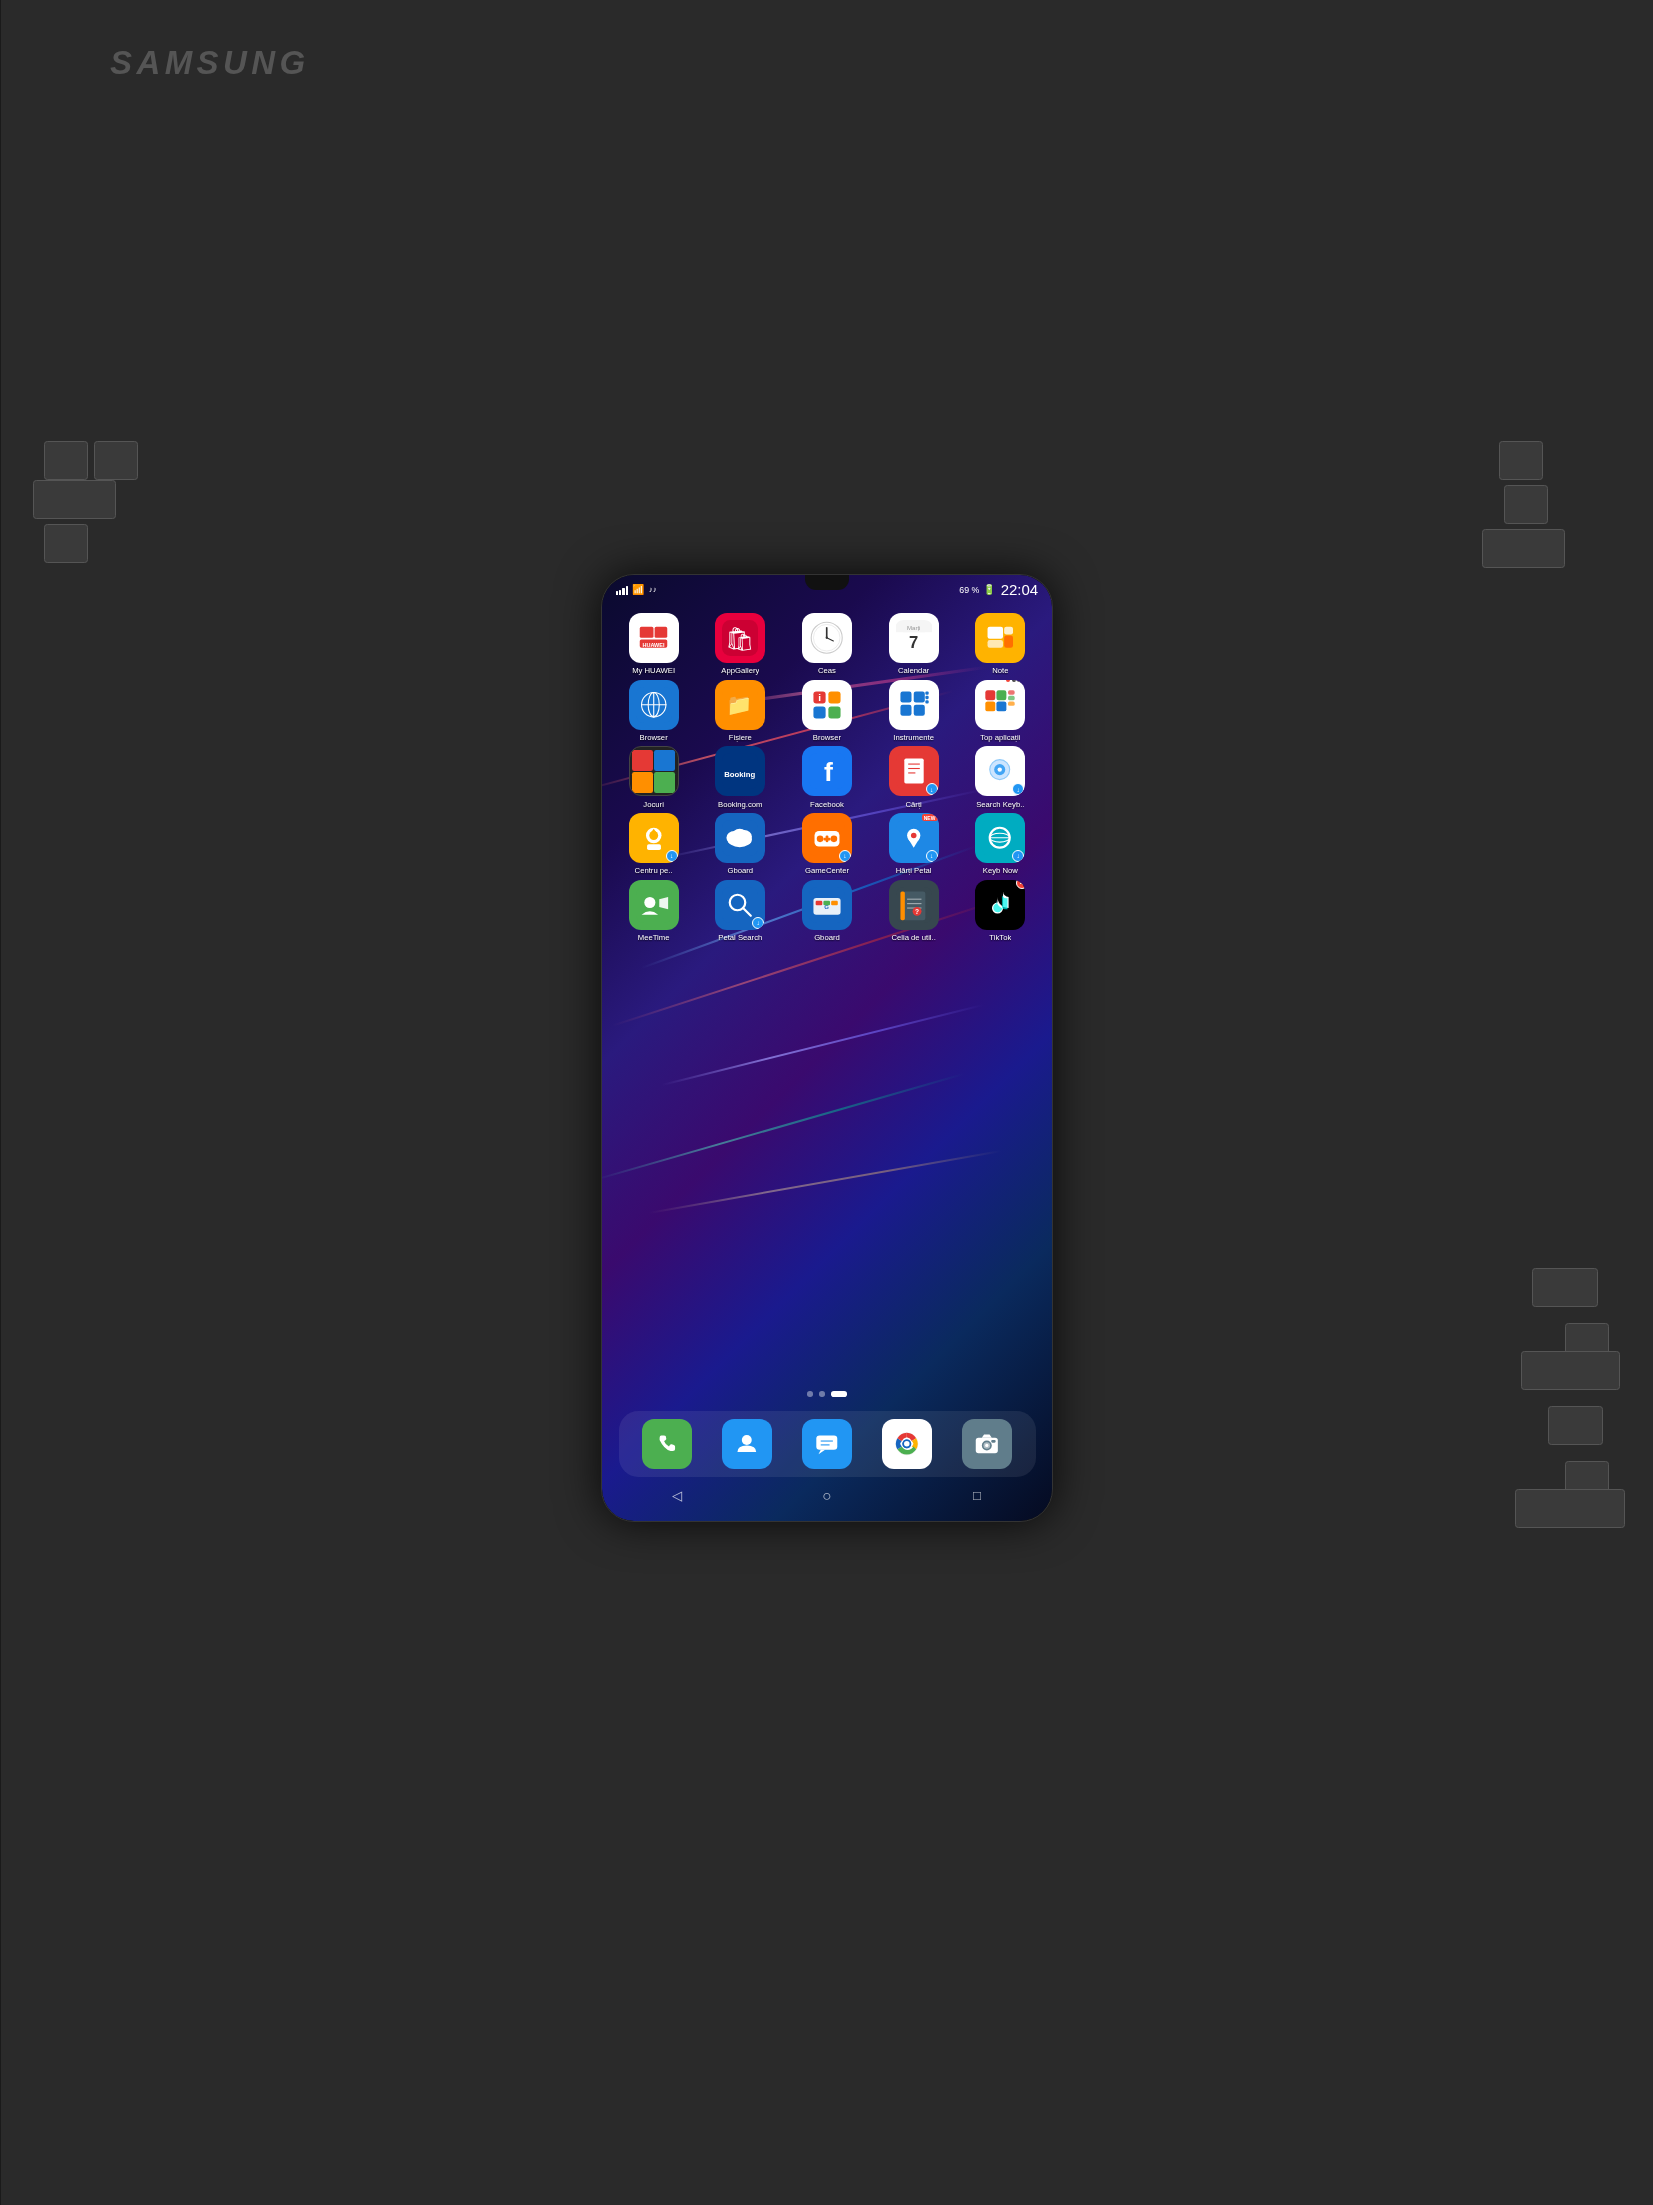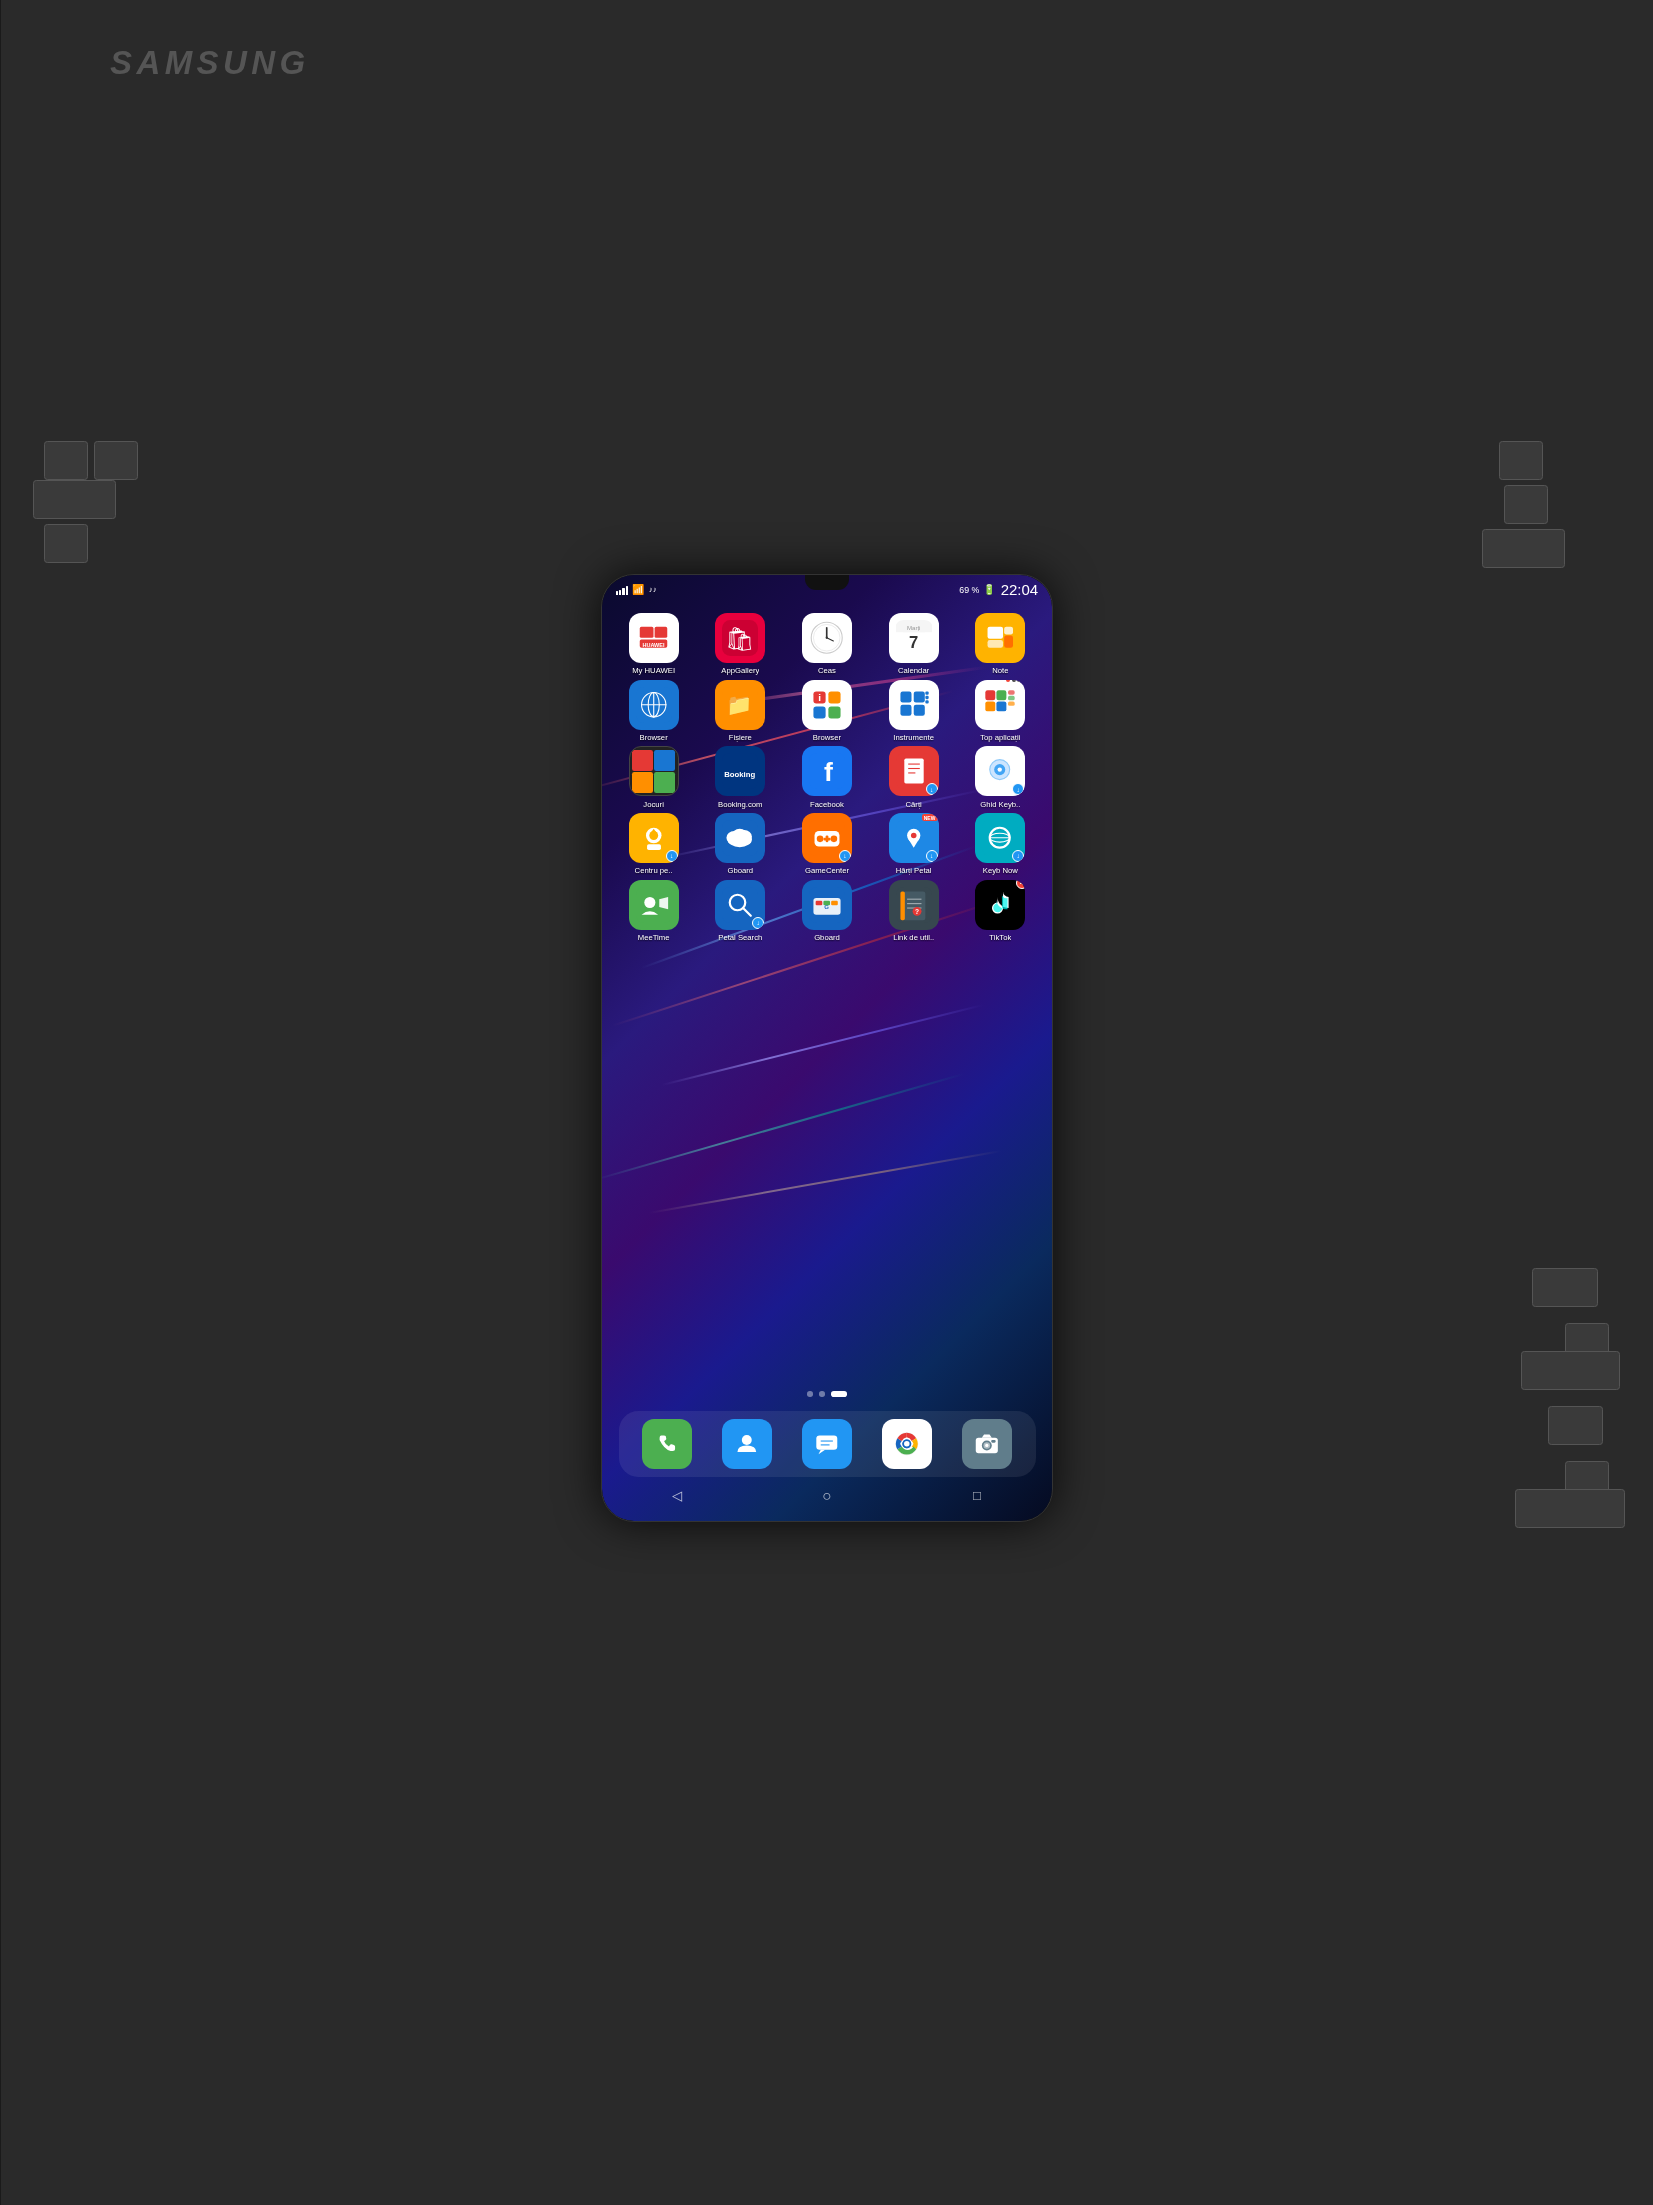--- a/index.html
+++ b/index.html
@@ -660,21 +660,21 @@
                 <svg width="36" height="36" viewBox="0 0 65 65">
                   <rect width="65" height="65" rx="14" fill="white"></rect>
                   <circle cx="32" cy="30" r="18" fill="#cce5ff" stroke="#90caf9" stroke-width="2"></circle>
                   <circle cx="32" cy="30" r="10" fill="#42a5f5"></circle>
                   <circle cx="32" cy="30" r="4" fill="white"></circle>
 
                 </svg>
               </div>
               <div class="download-badge">↓</div>
             </div>
-            <span class="app-label">Ghid Keyb..</span>
+            <span class="app-label">Search Keyb..</span>
           </div>
 
         </div>
 
         <div class="app-row">
 
           <div class="app-item">
             <div class="app-icon icon-centru" style="position:relative;">
               <div class="icon-inner">
                 <svg width="36" height="36" viewBox="0 0 65 65">
@@ -811,21 +811,21 @@
                   <rect x="12" y="8" width="41" height="52" rx="4" fill="#455A64"></rect>
                   <rect x="8" y="8" width="8" height="52" rx="3" fill="#FF8F00"></rect>
                   <line x1="20" y1="22" x2="46" y2="22" stroke="white" stroke-width="2" opacity="0.5"></line>
                   <line x1="20" y1="30" x2="46" y2="30" stroke="white" stroke-width="2" opacity="0.5"></line>
                   <line x1="20" y1="38" x2="46" y2="38" stroke="white" stroke-width="2" opacity="0.5"></line>
                   <circle cx="38" cy="44" r="8" fill="#e53935"></circle>
                   <text x="38" y="49" font-size="12" text-anchor="middle" fill="white" font-weight="bold">?</text>
                 </svg>
               </div>
             </div>
-            <span class="app-label">Link de util..</span>
+            <span class="app-label">Celia de util..</span>
           </div>
 
           <div class="app-item">
             <div class="app-icon icon-tiktok" style="position:relative;">
               <div class="icon-inner">
                 <svg width="36" height="36" viewBox="0 0 65 65">
                   <rect width="65" height="65" rx="14" fill="black"></rect>
                   <path d="M38 8 L38 38 A10 10 0 1 1 28 28 L28 18 A20 20 0 0 0 48 38 L48 18 A10 10 0 0 1 38 8 Z" fill="white"></path>
                   <path d="M36 10 L36 40 A8 8 0 1 1 26 30 L26 20 A18 18 0 0 0 46 40 L46 20 A8 8 0 0 1 36 10 Z" fill="#00F2EA" opacity="0.7"></path>
                 </svg>

